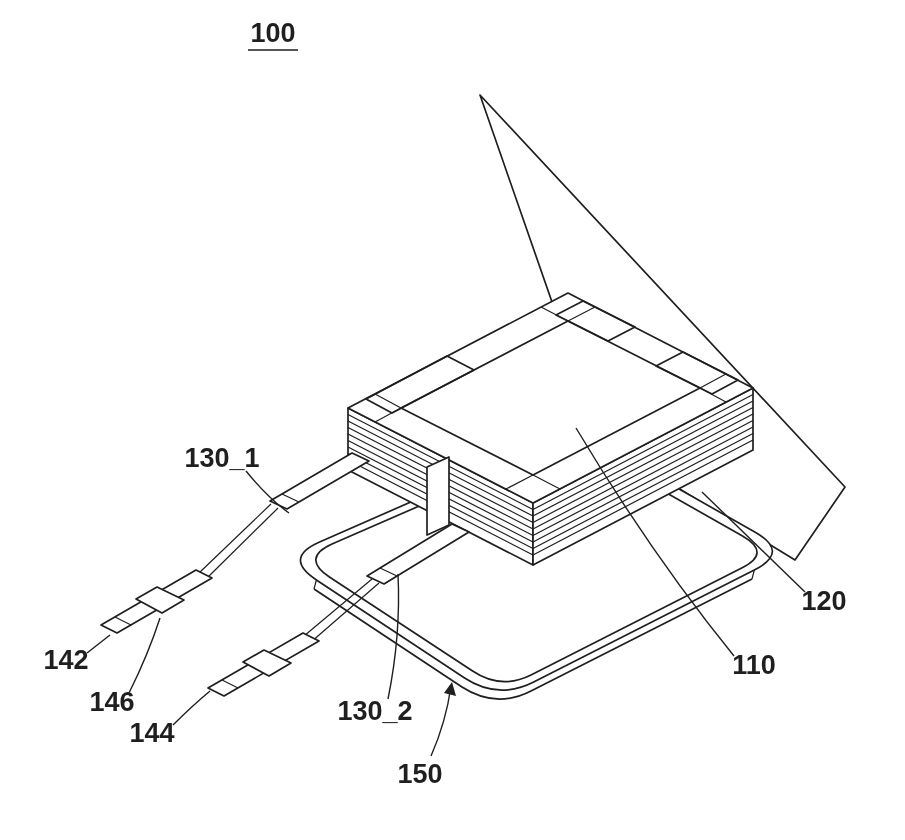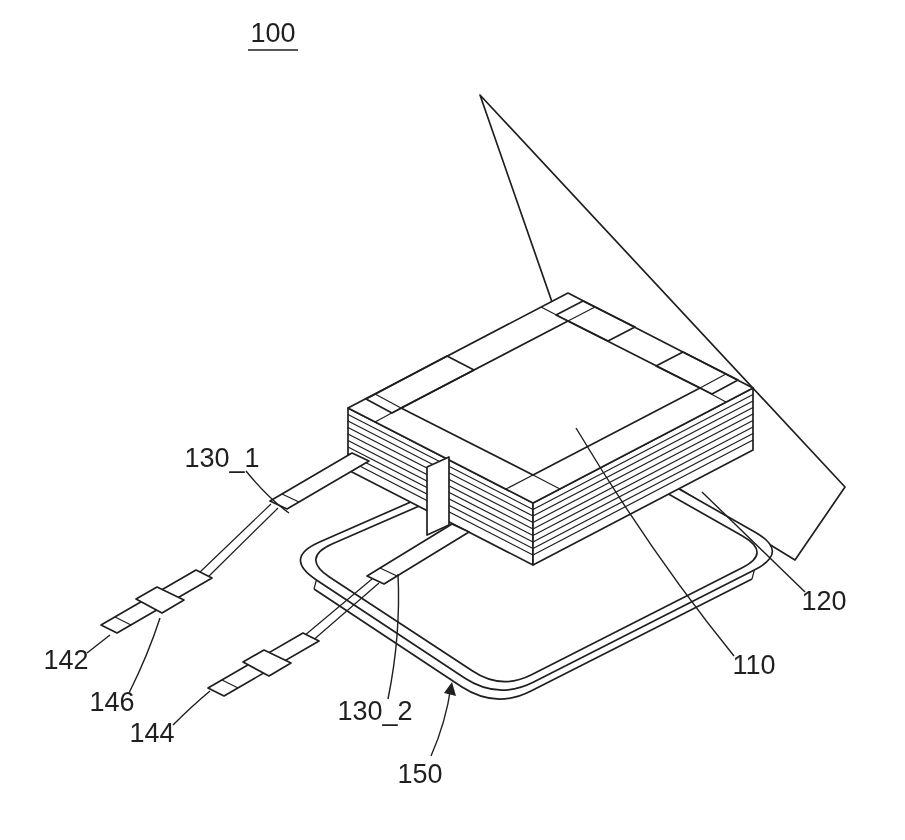--- a/index.html
+++ b/index.html
@@ -7,20 +7,21 @@
     padding: 0;
     background: #ffffff;
   }
   .figure-canvas {
     position: relative;
     width: 905px;
     height: 796px;
     background: #ffffff;
     overflow: hidden;
     font-family: "Liberation Sans", sans-serif;
+    font-weight: bold;
   }
   svg { display: block; }
   .ref-label {
     font-family: "Liberation Sans", sans-serif;
     font-size: 27px;
     fill: #1f1f1f;
   }
   .outline  { fill: #ffffff; stroke: #1f1f1f; stroke-width: 1.7; stroke-linejoin: round; }
   .lineonly { fill: none;    stroke: #1f1f1f; stroke-width: 1.7; stroke-linejoin: round; }
   .thin     { fill: none;    stroke: #1f1f1f; stroke-width: 1.2; }

